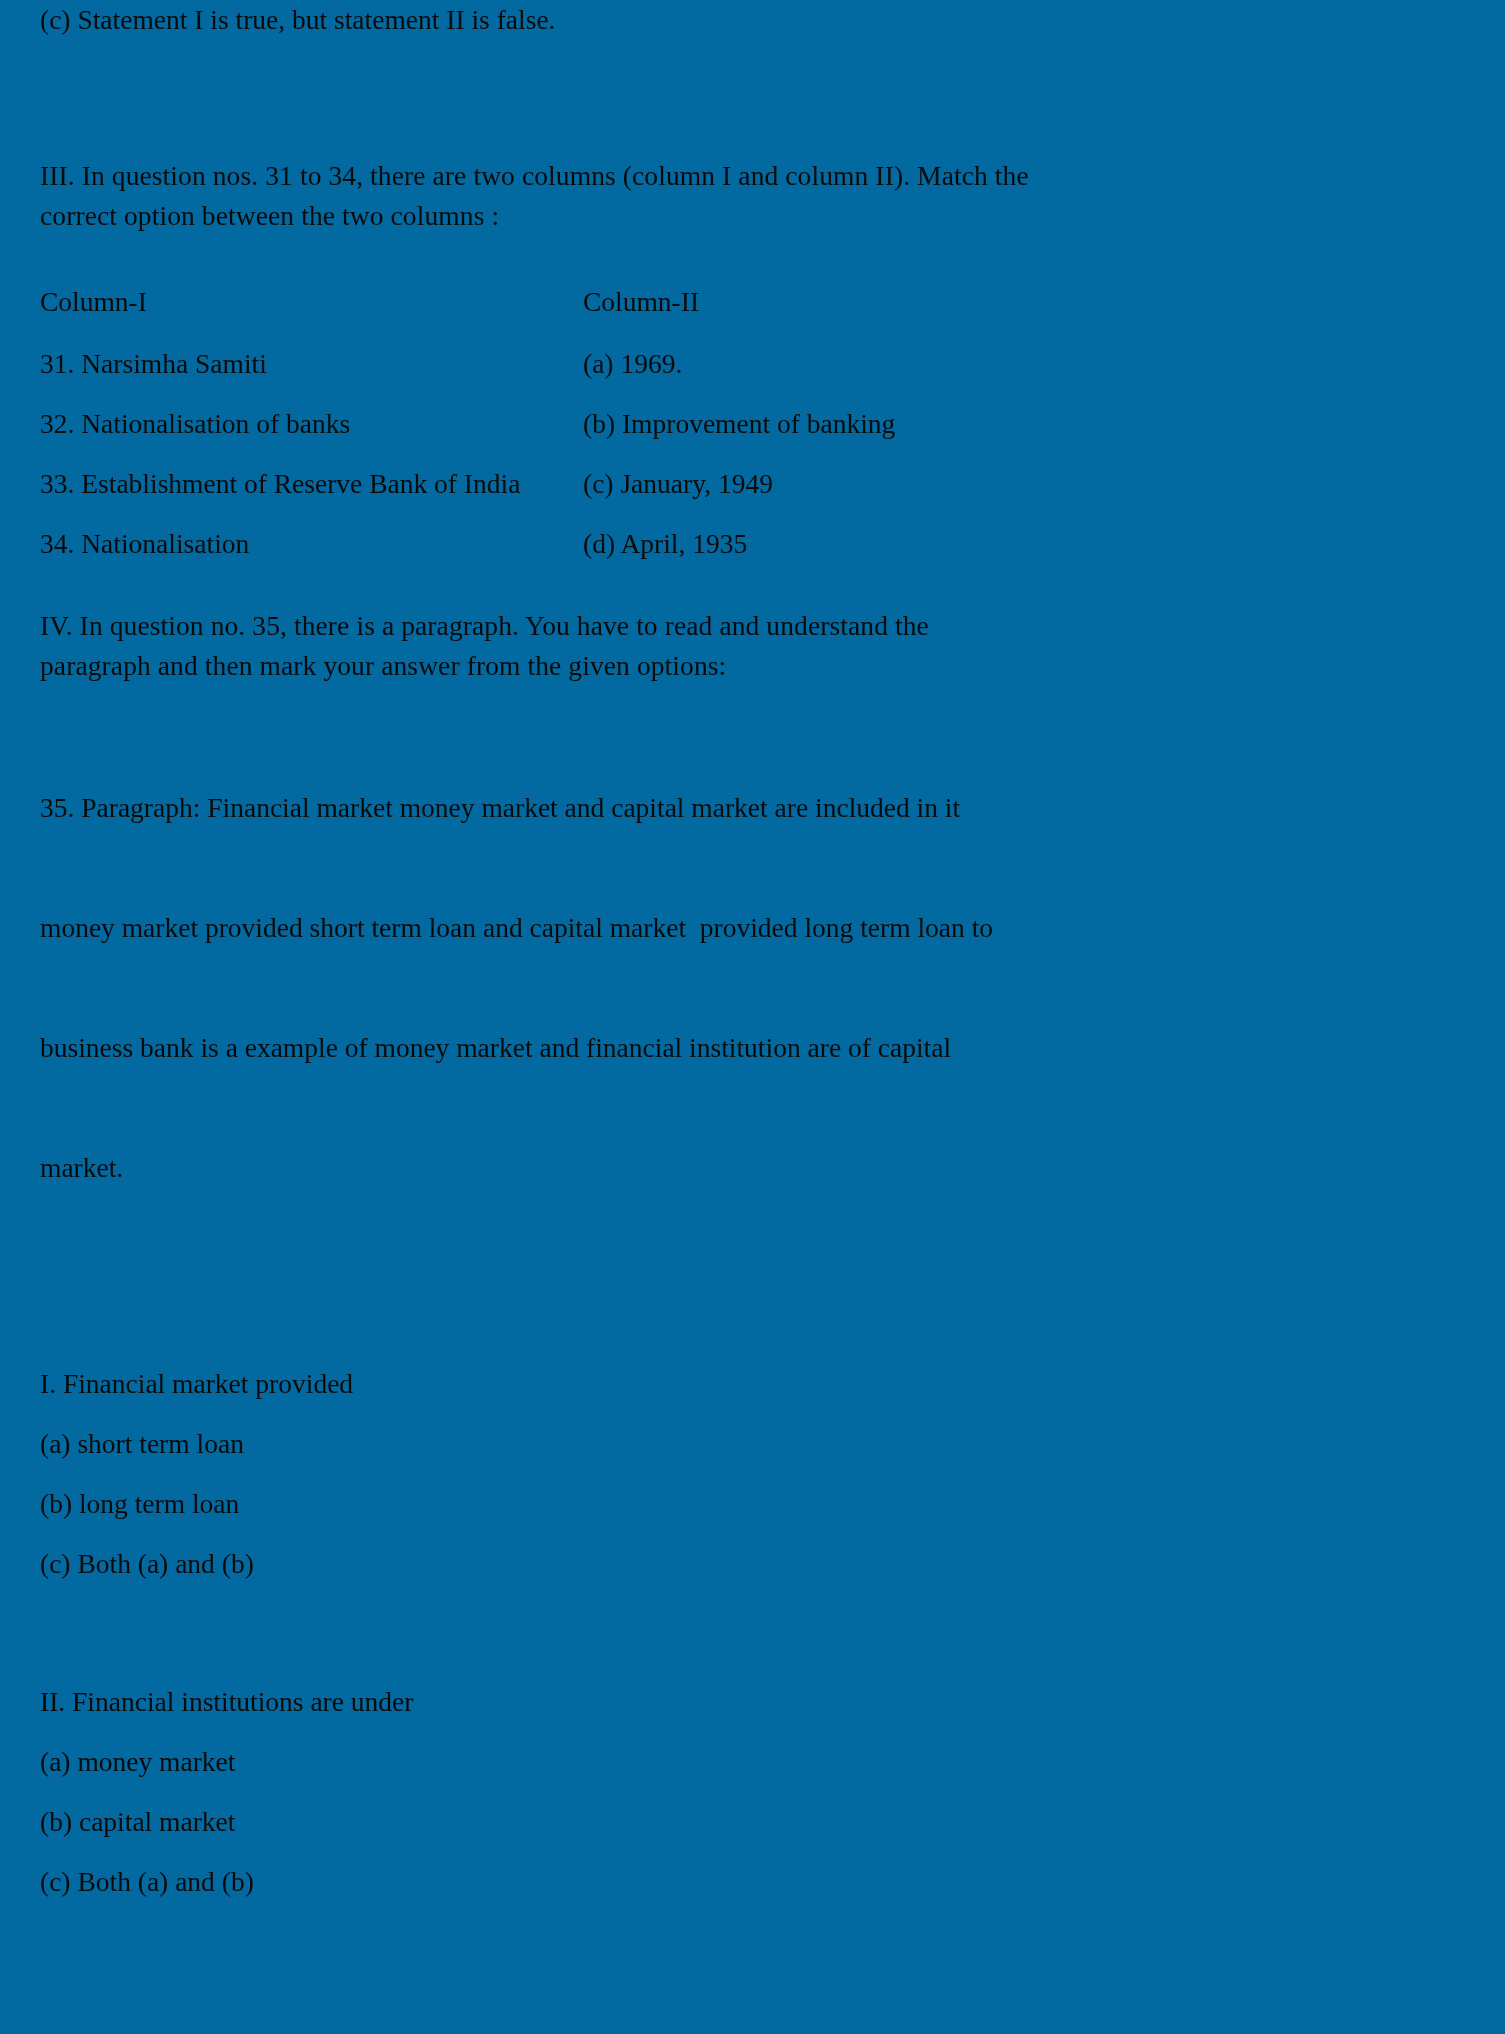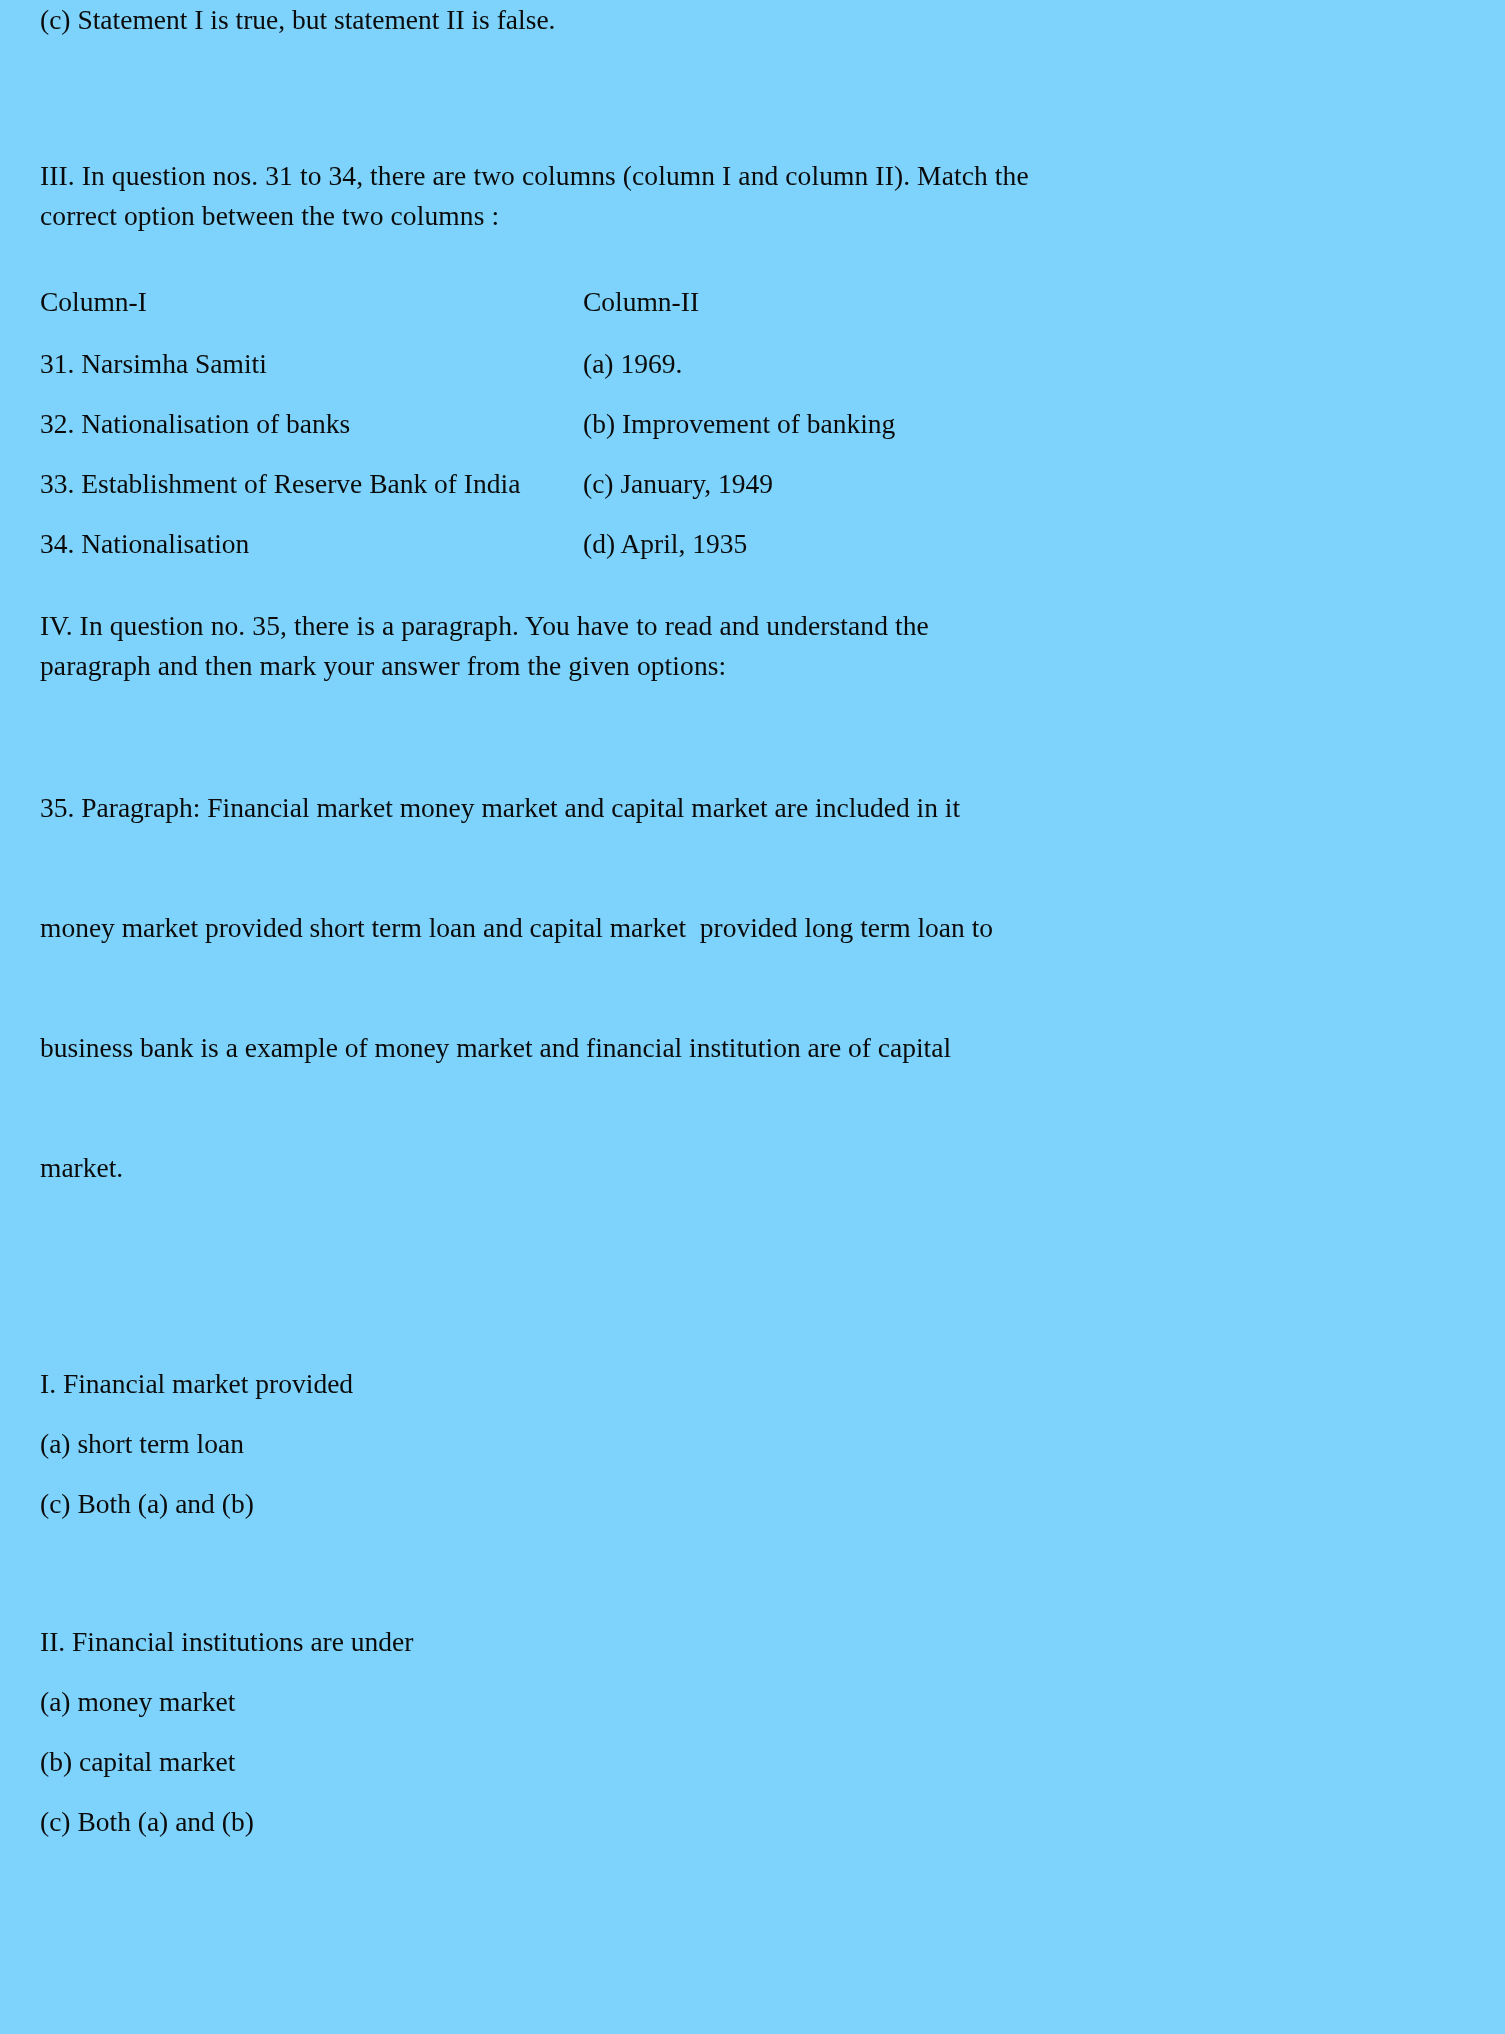--- a/index.html
+++ b/index.html
@@ -13,21 +13,21 @@
     height: 2034px;
     font-family: "Liberation Serif", "DejaVu Serif", serif;
     color: #0b0b0b;
     -webkit-font-smoothing: antialiased;
   }
   .page {
     position: relative;
     width: 1505px;
     height: 2034px;
     overflow: hidden;
-    background: #7dd3fc;
+    background: #0369a1;
     padding: 0;
     box-sizing: border-box;
   }
   .content {
     position: absolute;
     left: 40px;
     top: 0;
     width: 1090px;
   }
 
@@ -138,20 +138,21 @@
         <span class="pline">money market provided short term loan and capital market  provided long term loan to</span>
         <span class="pline">business bank is a example of money market and financial institution are of capital</span>
         <span class="pline">market.</span>
       </div>
 
       <div class="gap-xl"></div>
 
       <div>
         <div class="option-row">I. Financial market provided</div>
         <div class="option-row">(a) short term loan</div>
+        <div class="option-row">(b) long term loan</div>
         <div class="option-row">(c) Both (a) and (b)</div>
       </div>
 
       <div class="gap-lg"></div>
 
       <div>
         <div class="option-row">II. Financial institutions are under</div>
         <div class="option-row">(a) money market</div>
         <div class="option-row">(b) capital market</div>
         <div class="option-row">(c) Both (a) and (b)</div>

